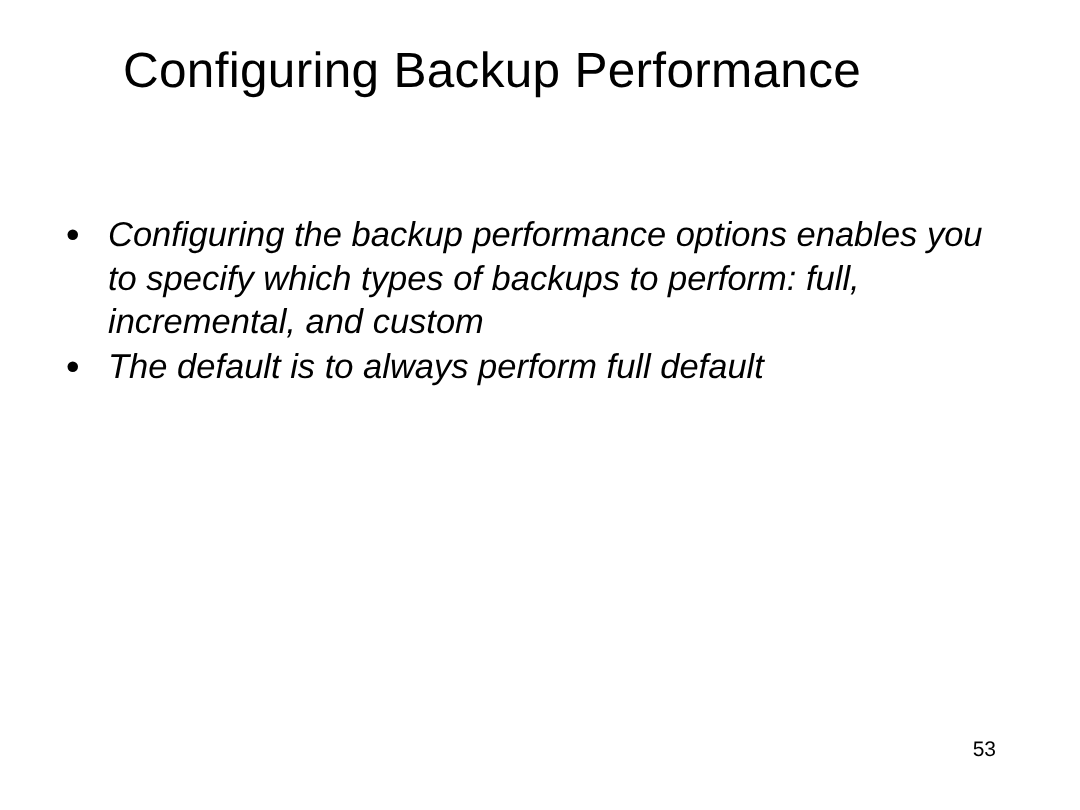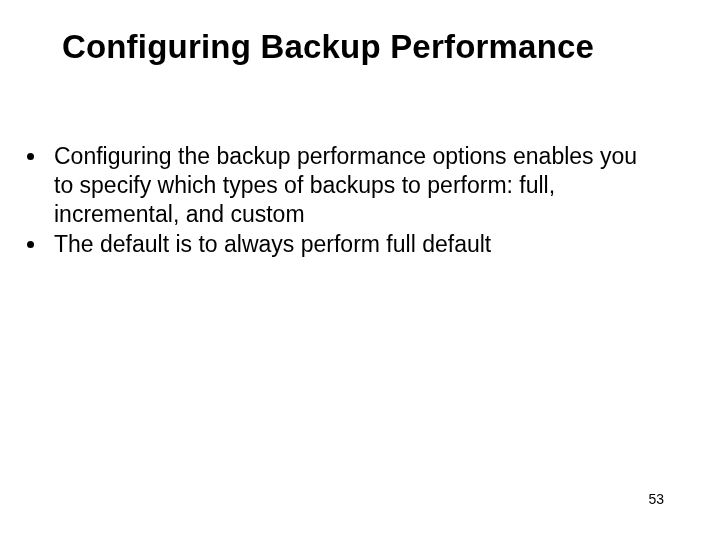--- a/index.html
+++ b/index.html
@@ -19,28 +19,29 @@
     position: relative;
     box-sizing: border-box;
   }
   .title {
     position: absolute;
     top: 28px;
     left: 0;
     width: 656px;
     text-align: center;
     font-size: 33px;
-    font-weight: 700;
+    font-weight: 400;
     letter-spacing: 0.2px;
   }
   .body {
     position: absolute;
     top: 142px;
-    left: 22px;
+    left: 40px;
     width: 640px;
+    font-style: italic;
   }
   ul.bullets {
     margin: 0;
     padding: 0 0 0 26px;
     list-style: disc;
     font-size: 23px;
     line-height: 1.25;
   }
   ul.bullets li {
     margin: 0 0 2px 0;

